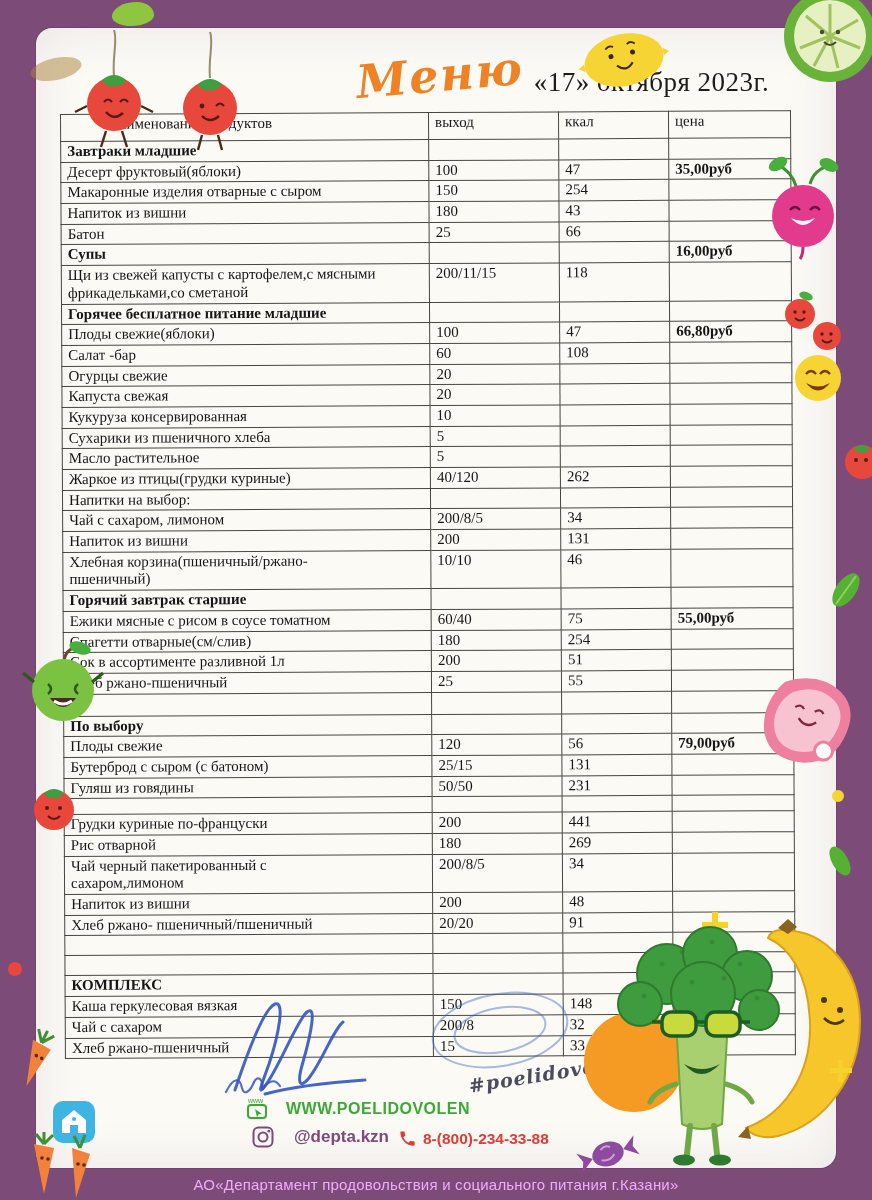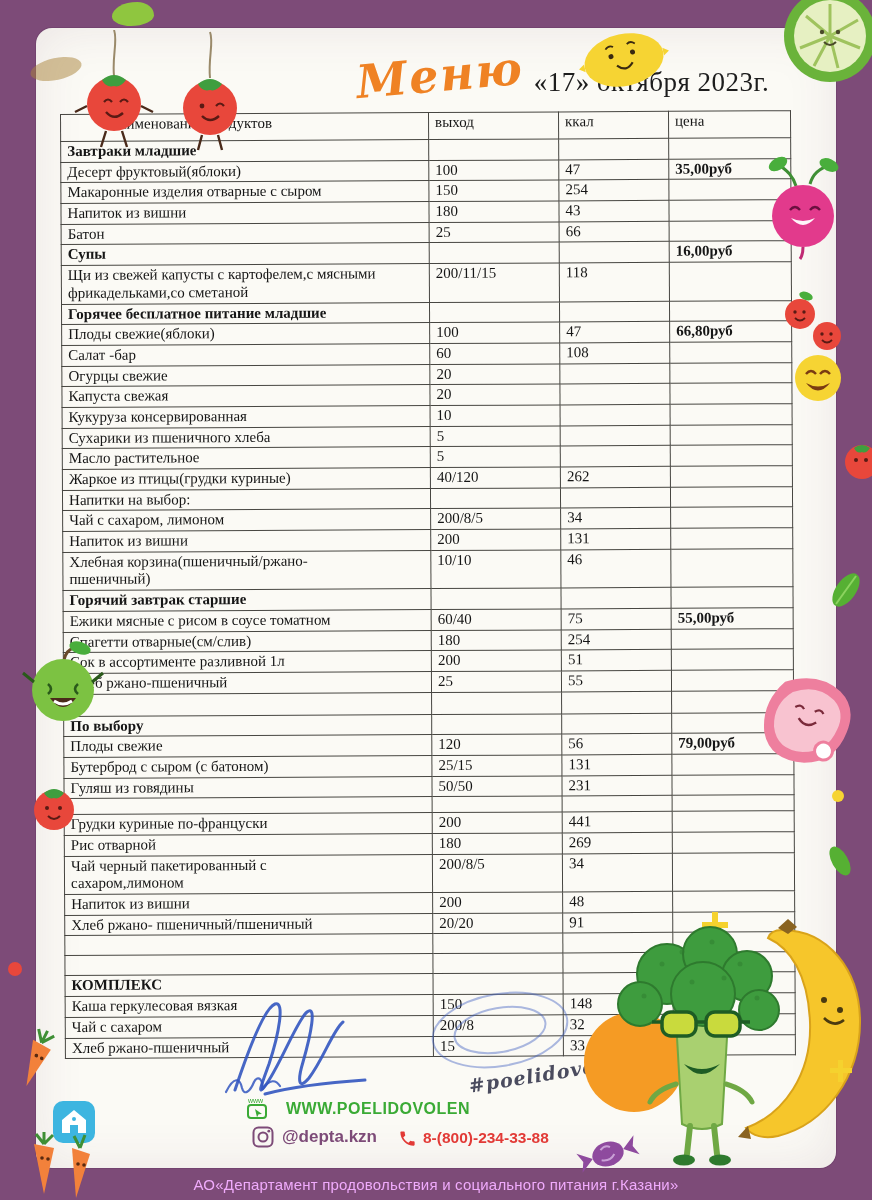--- a/index.html
+++ b/index.html
@@ -43,23 +43,23 @@
     font-family:"DejaVu Serif",serif;font-style:italic;font-weight:bold;
     font-size:19px;color:#4a4b5e;letter-spacing:1px;
   }
   .overlay{position:absolute;}
   
   .app-badge{position:absolute;left:52px;top:1100px;display:flex;gap:9px;align-items:center;}
   .app-caption{font-family:"Liberation Sans",sans-serif;font-size:12.5px;color:#8fa0ad;}
   .app-name{font-family:"Liberation Sans",sans-serif;font-size:16px;font-weight:bold;color:var(--purple,#7d4b78);margin-top:2px;}
   .site-row{position:absolute;left:246px;top:1096px;display:flex;align-items:center;gap:16px;}
   .site-text{font-family:"Liberation Sans",sans-serif;font-weight:bold;font-size:16px;color:var(--green,#3aaa35);letter-spacing:.5px;}
-  .insta-row{position:absolute;left:252px;top:1126px;display:flex;align-items:center;gap:8px;}
+  .insta-row{position:absolute;left:252px;top:1126px;display:flex;align-items:center;gap:20px;}
   .insta-text{font-family:"Liberation Sans",sans-serif;font-weight:bold;font-size:17px;color:var(--purple,#7d4b78);}
-  .phone-row{position:absolute;left:398px;top:1129px;display:flex;align-items:flex-start;gap:6px;}
+  .phone-row{position:absolute;left:398px;top:1129px;display:flex;align-items:center;gap:6px;}
   .phone-text{font-family:"Liberation Sans",sans-serif;font-weight:bold;font-size:15.5px;color:var(--red,#e23a36);}
   .org-line{
     position:absolute;left:0;top:1176px;width:872px;text-align:center;
     font-family:"Liberation Sans",sans-serif;font-size:15px;color:#f0abfc;letter-spacing:.2px;
   }
   .deco-item{position:absolute;pointer-events:none;}
 </style>
 </head>
 <body>
 

